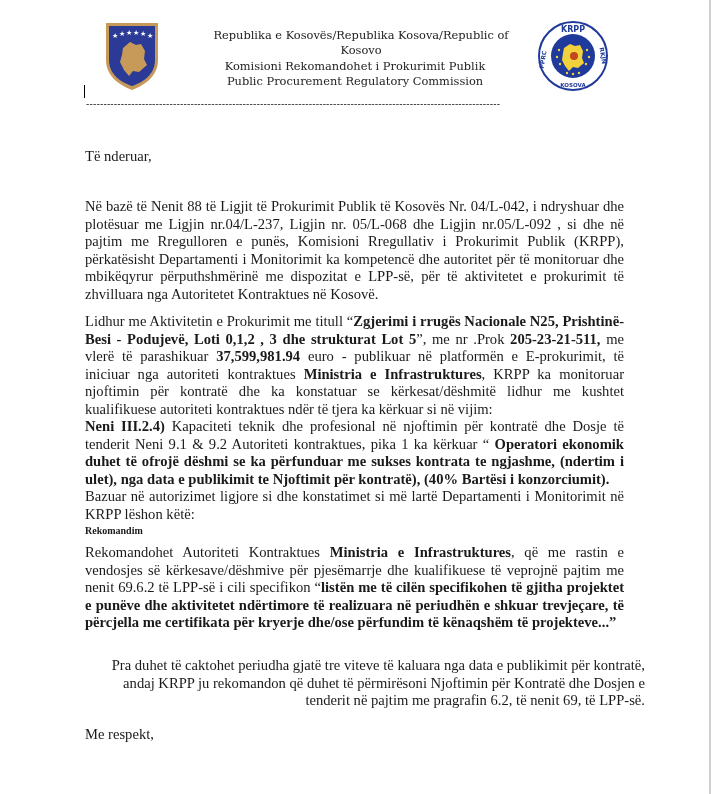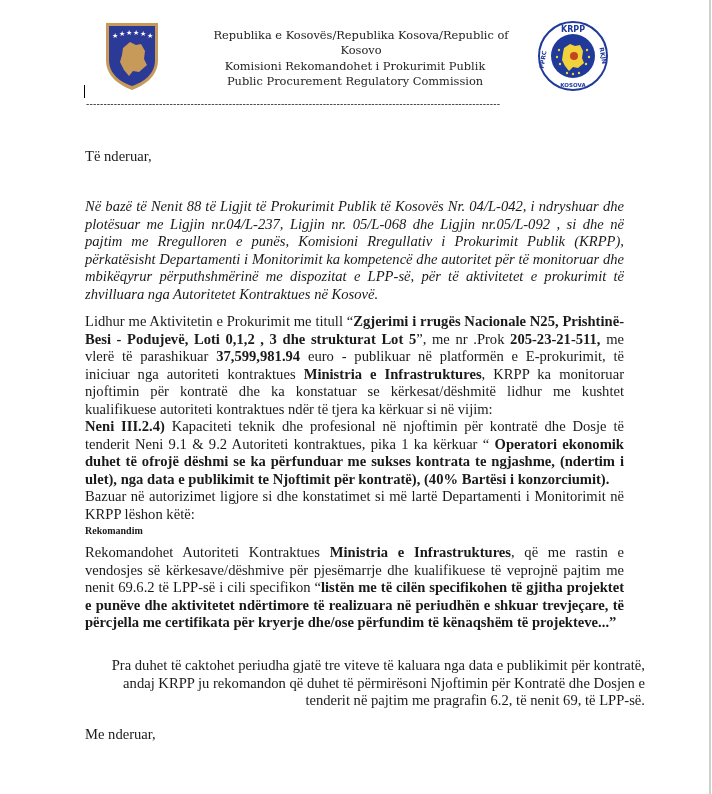--- a/index.html
+++ b/index.html
@@ -32,21 +32,21 @@
     color: #333; overflow: hidden; white-space: nowrap; letter-spacing: 0.15px;
   }
 
   
   .text {
     position: absolute; left: 85px; width: 539px;
     font-size: 14.6px; line-height: 17.5px; text-align: justify;
   }
   .text b { font-weight: bold; }
   .greeting { top: 148px; }
-  .p1 { top: 198px; font-style: italic; }
+  .p1 { top: 198px; }
   .p2 { top: 313px; }
   .heading {
     position: absolute; left: 85px; width: 539px; top: 525px;
     text-align: left; font-weight: bold; font-size: 10px;
   }
   .p3 { top: 544px; }
   .p4 { top: 657px; text-align: right; width: 560px; }
   .closing { top: 726px; }
 </style>
 </head>
@@ -112,16 +112,16 @@
   </div>
 
   <div class="heading">Rekomandim</div>
 
   <div class="text p3">
     <span>Rekomandohet Autoriteti Kontraktues </span><b>Ministria e Infrastruktures</b><span>, që me rastin e vendosjes së kërkesave/dëshmive për pjesëmarrje dhe kualifikuese të veprojnë pajtim me nenit 69.6.2 të LPP-së i cili specifikon “</span><b>listën me të cilën specifikohen të gjitha projektet e punëve dhe aktivitetet ndërtimore të realizuara në periudhën e shkuar trevjeçare, të përcjella me certifikata për kryerje dhe/ose përfundim të kënaqshëm të projekteve...”</b>
   </div>
 
   <div class="text p4">Pra duhet të caktohet periudha gjatë tre viteve të kaluara nga data e publikimit për kontratë, andaj KRPP ju rekomandon që duhet të përmirësoni Njoftimin për Kontratë dhe Dosjen e tenderit në pajtim me pragrafin 6.2, të nenit 69, të LPP-së.</div>
 
-  <div class="text closing">Me nderuar,</div>
+  <div class="text closing">Me respekt,</div>
 </div>
 
 <div class="right-border"></div>
 
 </body></html>

